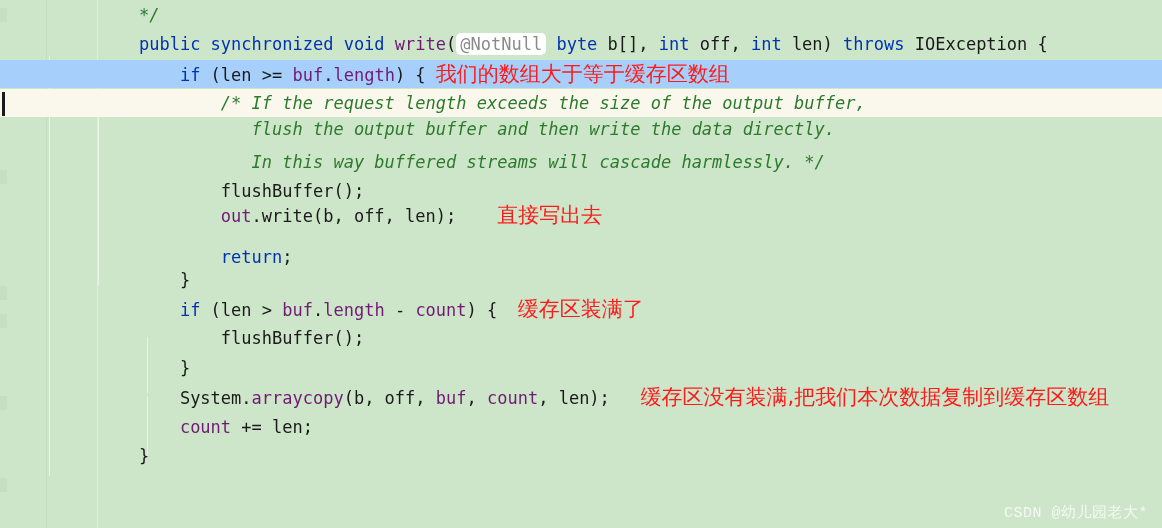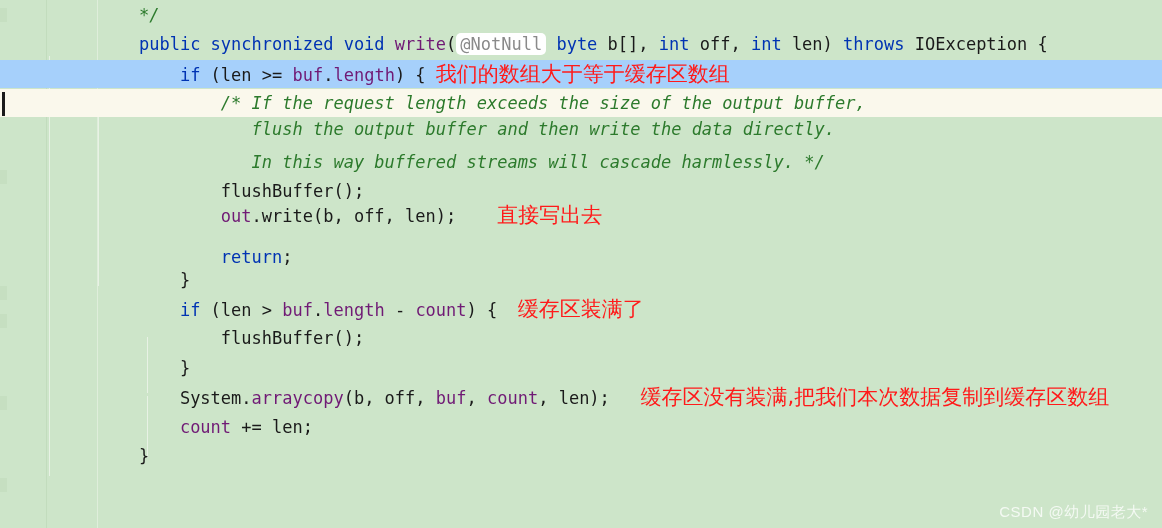--- a/index.html
+++ b/index.html
@@ -104,21 +104,21 @@
     font-family: "DejaVu Sans", "Liberation Sans", sans-serif;
     font-size: 21px;
     font-weight: 500;
   }
 
   
   .watermark {
     position: absolute;
     right: 14px;
     bottom: 6px;
-    font-family: Liberation Sans, sans-serif;
+    font-family: Liberation Mono, monospace;
     font-size: 15px;
     color: #ffffff;
     opacity: 0.78;
     letter-spacing: 0.5px;
   }
 </style>
 </head>
 <body>
 
 <div id="editor">

